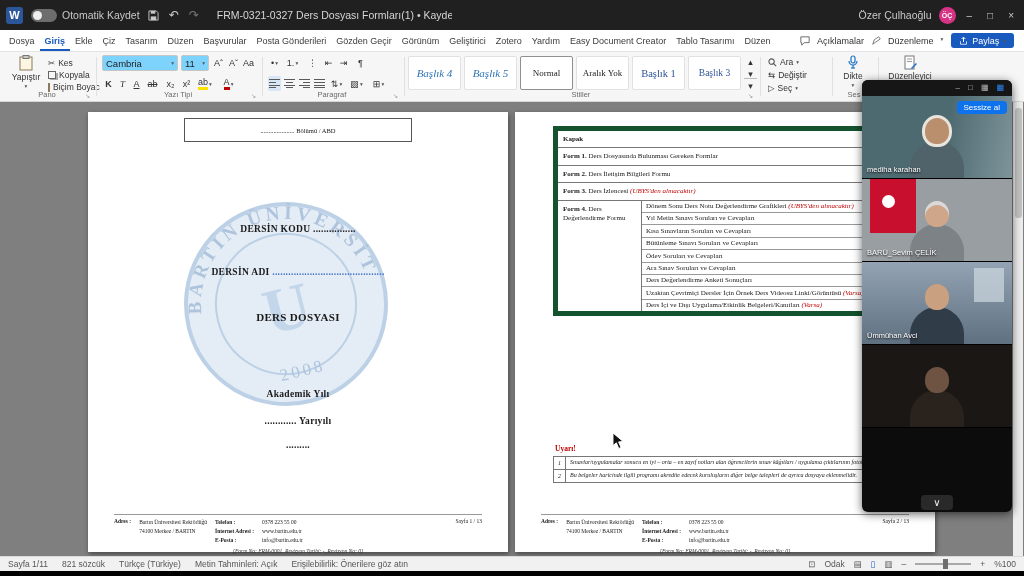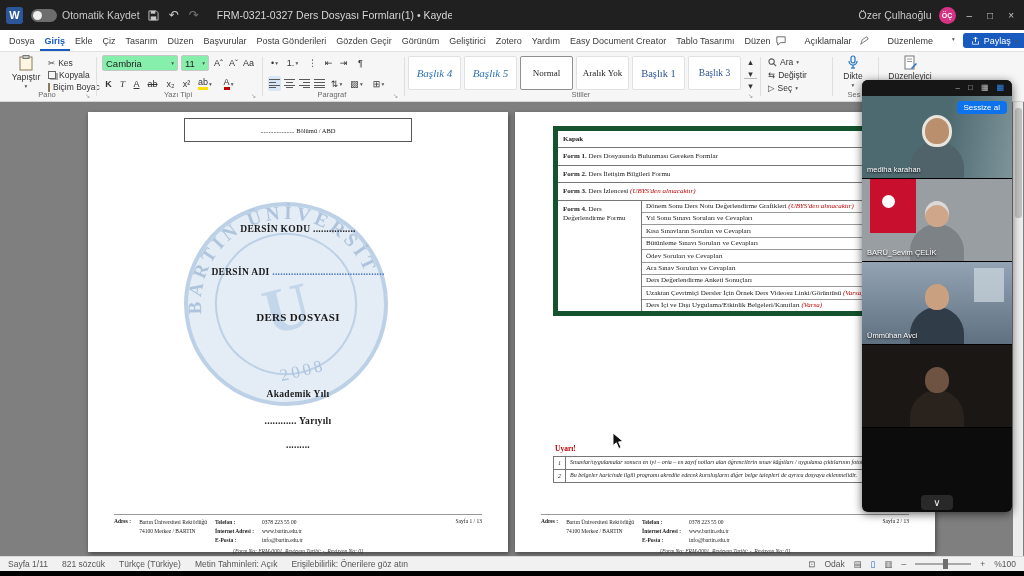--- a/index.html
+++ b/index.html
@@ -21,31 +21,31 @@
 .tb-right{margin-left:auto;display:flex;align-items:center;gap:7px}
 .avatar{width:17px;height:17px;border-radius:50%;background:#d63384;color:#fff;font-size:7px;font-weight:bold;display:flex;align-items:center;justify-content:center}
 .winbtn{font-size:10px;color:#c8c8c8;padding:0 4px}
 
 
 .tabsrow{position:absolute;top:30px;left:0;width:1024px;height:22px;background:#fff;display:flex;align-items:flex-end;border-bottom:1px solid #e3e3e3;z-index:3}
 .tabs{display:flex;padding-left:4px}
 .tab{font-size:9px;color:#3b3b3b;padding:5px 5px;white-space:nowrap}
 .tab.active{color:#185abd;font-weight:bold;box-shadow:inset 0 -2px 0 #185abd}
 .tabsrow-right{margin-left:auto;display:flex;align-items:center;gap:8px;padding-right:10px;padding-bottom:3px}
-.trbtn{font-size:9px;color:#333;display:flex;align-items:flex-start;gap:19px;white-space:nowrap}
+.trbtn{font-size:9px;color:#333;display:flex;align-items:flex-start;gap:7px;white-space:nowrap}
 .sharebtn{background:#185abd;color:#fff;font-size:9px;border-radius:3px;padding:2.5px 8px;display:flex;gap:4px;align-items:center;white-space:nowrap}
 
 
 .ribbon{position:absolute;top:52px;left:0;width:1024px;height:50px;background:#f6f6f6;border-bottom:1px solid #d6d6d6;z-index:2}
 .grplabel{position:absolute;bottom:2px;font-size:7.5px;color:#6a6a6a;text-align:center}
 .launcher{position:absolute;bottom:2px;font-size:6px;color:#8a8a8a}
 .vsep{position:absolute;top:5px;bottom:5px;width:1px;background:#e0e0e0}
 .bigbtn{position:absolute;display:flex;flex-direction:column;align-items:center;font-size:8.5px;color:#333;gap:1px;text-align:center}
 .smallbtn{position:absolute;display:flex;align-items:center;gap:3px;font-size:8.5px;color:#333;white-space:nowrap;max-width:52px;overflow:hidden}
-.combo{position:absolute;height:16px;border:1px solid #c6c6c6;background:#86efac;font-size:9.5px;color:#222;display:flex;align-items:center;justify-content:space-between;padding:0 3px;border-radius:2px}
+.combo{position:absolute;height:16px;border:1px solid #c6c6c6;background:#7dd3fc;font-size:9.5px;color:#222;display:flex;align-items:center;justify-content:space-between;padding:0 3px;border-radius:2px}
 .gbtn{position:absolute;font-size:9px;color:#333;height:15px;min-width:13px;display:flex;align-items:center;justify-content:center;gap:1px}
 .gbtn.active{background:#d8e6f5;border-radius:2px}
 .caret{font-size:5.5px;color:#555}
 .hl{border-bottom:3px solid #ffe100;line-height:1}
 .fcbar{border-bottom:3px solid #c00000;line-height:1}
 .bK{font-weight:bold}.iT{font-style:italic;font-family:"Liberation Serif",serif}.uA{text-decoration:underline}.sab{text-decoration:line-through}
 .alicon{width:11px;height:9px;background:
  linear-gradient(#5a5a5a,#5a5a5a) 0 0/11px 1.3px no-repeat,
  linear-gradient(#5a5a5a,#5a5a5a) 0 2.8px/7px 1.3px no-repeat,
  linear-gradient(#5a5a5a,#5a5a5a) 0 5.6px/11px 1.3px no-repeat,
@@ -437,21 +437,21 @@
       <div class="trow"><b>Kapak</b></div>
       <div class="trow"><b>Form 1.</b> <span>Ders Dosyasında Bulunması Gereken Formlar</span></div>
       <div class="trow"><b>Form 2.</b> <span>Ders İletişim Bilgileri Formu</span></div>
       <div class="trow"><b>Form 3.</b> <span>Ders İzlencesi</span> <span class="rednote">(UBYS'den alınacaktır)</span></div>
       <div class="trow form4row">
         <div class="f4left"><b>Form 4.</b> <span>Ders Değerlendirme Formu</span></div>
         <div class="f4right">
 
             <div class="f4item"><span>Dönem Sonu Ders Notu Değerlendirme Grafikleri</span> <span class="rednote">(UBYS'den alınacaktır)</span></div>
 
-            <div class="f4item"><span>Yıl Sonu Sınavı Soruları ve Cevapları</span> <span class="rednote"></span></div>
+            <div class="f4item"><span>Yıl Metin Sınavı Soruları ve Cevapları</span> <span class="rednote"></span></div>
 
             <div class="f4item"><span>Kısa Sınavların Soruları ve Cevapları</span> <span class="rednote"></span></div>
 
             <div class="f4item"><span>Bütünleme Sınavı Soruları ve Cevapları</span> <span class="rednote"></span></div>
 
             <div class="f4item"><span>Ödev Soruları ve Cevapları</span> <span class="rednote"></span></div>
 
             <div class="f4item"><span>Ara Sınav Soruları ve Cevapları</span> <span class="rednote"></span></div>
 
             <div class="f4item"><span>Ders Değerlendirme Anketi Sonuçları</span> <span class="rednote"></span></div>

